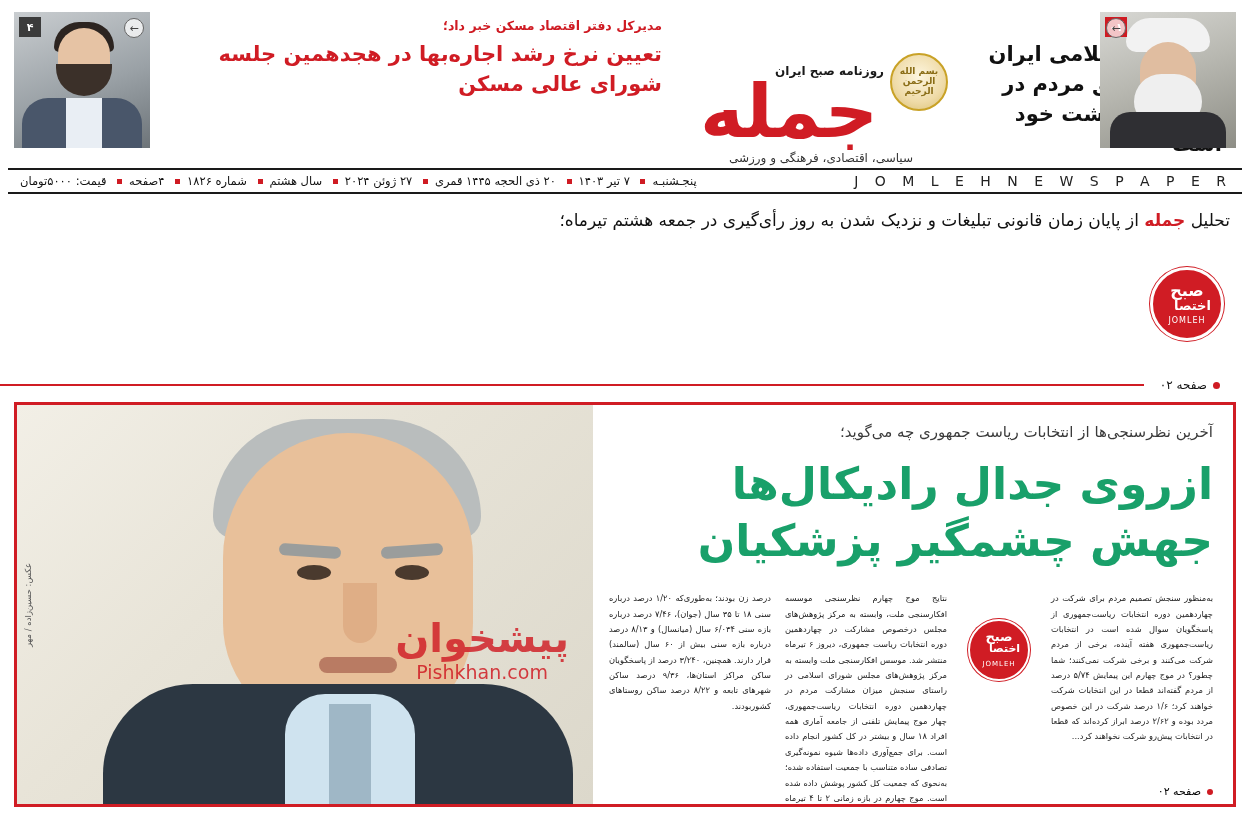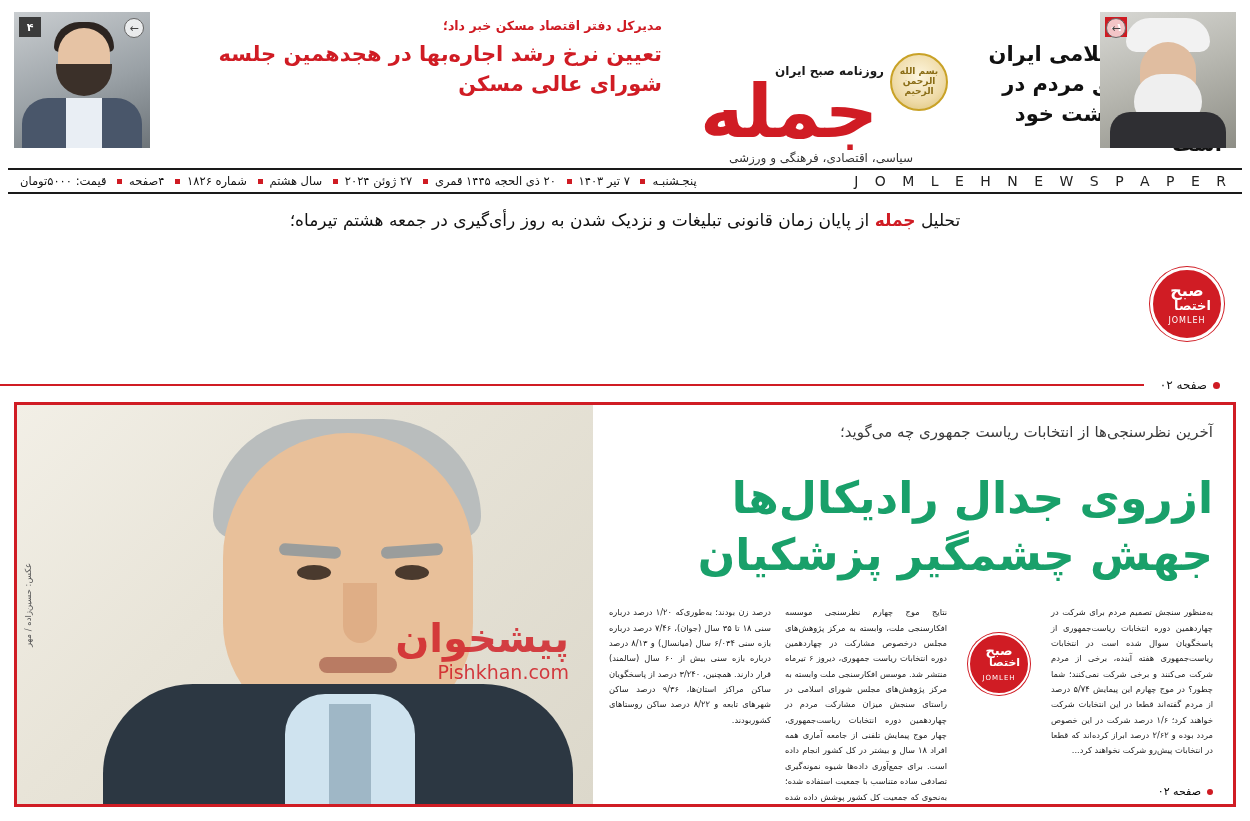--- a/index.html
+++ b/index.html
@@ -171,21 +171,21 @@
     letter-spacing: 6px;
     font-size: 14px;
     color: #222;
     direction: ltr;
   }
   .infobar .dateline span { margin: 0 2px; }
   .sq { display: inline-block; width: 5px; height: 5px; background: #cf1b23; margin: 0 5px; vertical-align: middle;}
 
   
   .teaser {
-    text-align: center;
+    text-align: right;
     font-size: 17px;
     color: #111;
     padding: 16px 20px 4px 20px;
   }
   .teaser b { color: #d01c24; }
 
   
   .big-head-row {
     position: relative;
     display: flex;
@@ -238,21 +238,21 @@
     flex-direction: row;
     overflow: hidden;
   }
   .feat-text {
     width: 640px;
     padding: 18px 20px 8px 16px;
     text-align: right;
     position: relative;
   }
   .feat-kicker {
-    font-size: 15px; color: #3b3b3b; margin-bottom: 28px;
+    font-size: 15px; color: #3b3b3b; margin-bottom: 14px;
   }
   .feat-title {
     font-size: 44px; font-weight: bold; color: #19a06a; line-height: 1.3;
     letter-spacing: -1px;
   }
   .feat-title .l2 { display: block; }
   .feat-body {
     display: flex; flex-direction: row; gap: 14px;
     margin-top: 22px;
     font-size: 8.3px;
@@ -318,21 +318,21 @@
   .watermark {
     position: absolute;
     right: 24px; top: 210px;
     text-align: right;
     pointer-events: none;
   }
   .wm-fa {
     font-size: 40px; color: #d01c24; opacity: .82; font-weight: bold;
   }
   .wm-en {
-    font-size: 19px; color: #d01c24; opacity: .85; direction: ltr; text-align: right;
+    font-size: 19px; color: #d01c24; opacity: .85; direction: ltr; text-align: center;
   }
   .vert-credit {
     position: absolute;
     left: 6px; top: 50%;
     transform: translateY(-50%) rotate(180deg);
     writing-mode: vertical-rl;
     font-size: 8.5px;
     color: #555;
   }
   .feat-footlink {

